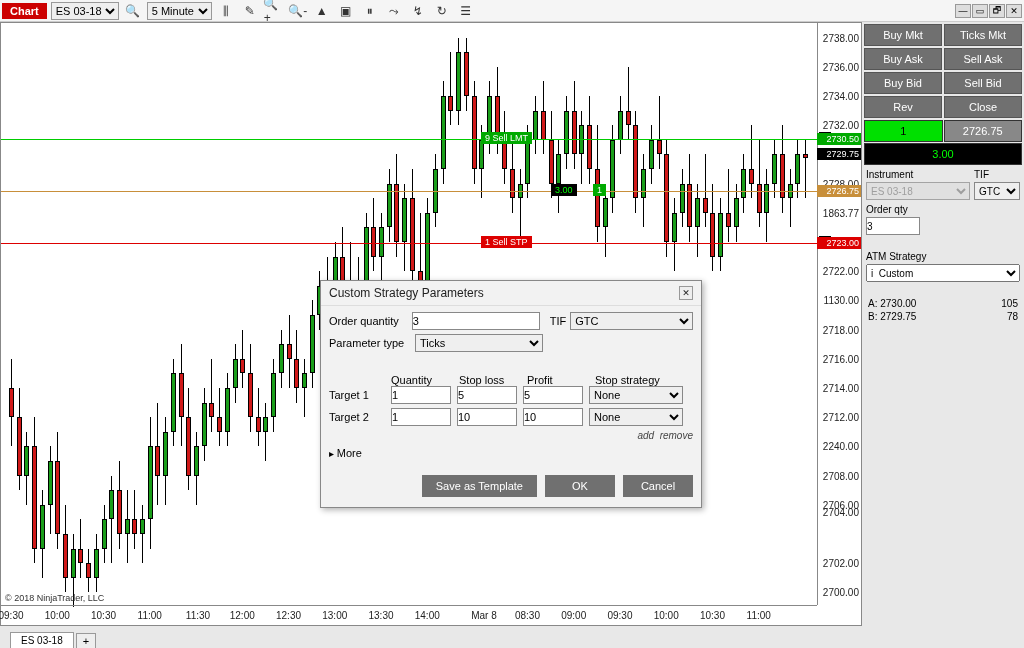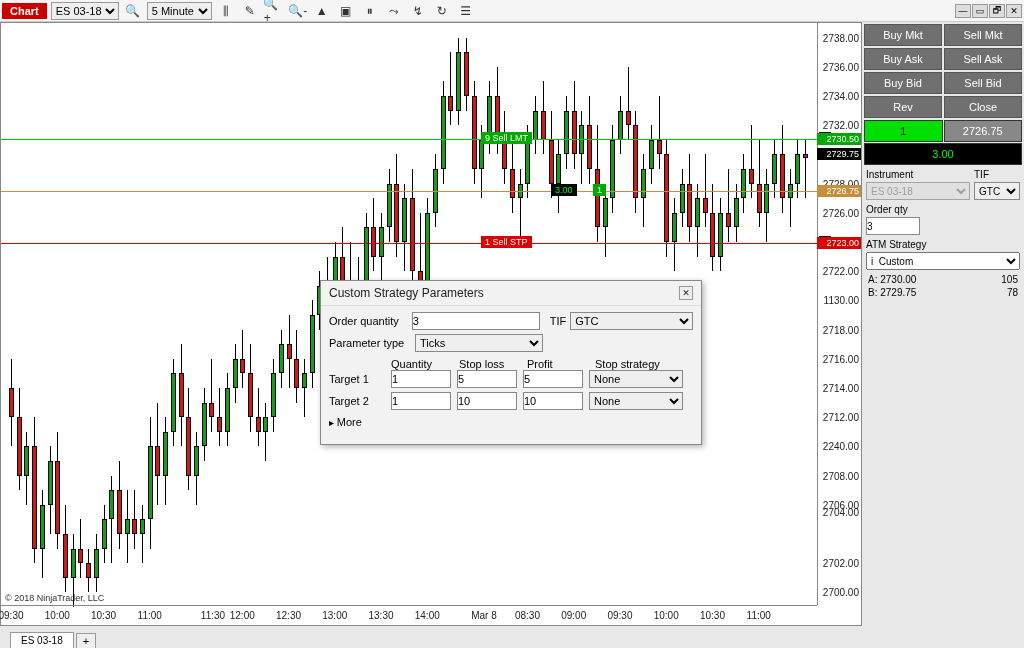--- a/index.html
+++ b/index.html
@@ -25,37 +25,37 @@
 .price-tag { position: absolute; right: 0; font-size: 9px; color: #fff; padding: 1px 2px; width: 44px; text-align: right; }
 
 .side-panel { position: absolute; top: 22px; right: 0; width: 162px; bottom: 0; background: #e8e8e8; padding: 2px; }
 .btn-grid { display: grid; grid-template-columns: 1fr 1fr; gap: 2px; margin-bottom: 2px; }
 .trade-btn { background: #707070; color: #fff; border: 1px solid #555; font-size: 11px; padding: 4px 0; text-align: center; cursor: pointer; }
 .pos-row { display: flex; gap: 1px; margin-bottom: 1px; }
 .pos-cell { flex: 1; text-align: center; font-size: 11px; padding: 4px 0; border: 1px solid #333; }
 .form-row { display: flex; gap: 4px; margin: 4px 2px 2px; font-size: 10px; align-items: flex-end; }
 .form-col { flex: 1; display: flex; flex-direction: column; gap: 2px; }
 .form-col select, .form-col input { font-size: 10px; height: 18px; border: 1px solid #888; width: 100%; }
-.strategy-row { margin: 4px 2px; font-size: 10px; }
+.strategy-row { margin: 16px 2px; font-size: 10px; }
 .strategy-row select { width: 100%; margin-top: 2px; height: 18px; font-size: 10px; }
 .italic-i { font-style: italic; font-family: Georgia, serif; }
 .dom-row { font-size: 10px; margin: 2px 4px; display: flex; justify-content: space-between; }
 
 .tab-bar { position: absolute; bottom: 0; left: 0; right: 162px; height: 20px; background: #e8e8e8; display: flex; align-items: flex-end; padding-left: 10px; }
 .tab { background: #fff; border: 1px solid #999; border-bottom: none; font-size: 10px; padding: 2px 10px; cursor: pointer; }
 .tab-add { background: #eee; border: 1px solid #999; border-bottom: none; font-size: 11px; padding: 1px 6px; cursor: pointer; margin-left: 2px; }
 
 .dialog { position: absolute; top: 280px; left: 320px; width: 382px; background: #f2f2f2; border: 1px solid #888; box-shadow: 2px 2px 6px rgba(0,0,0,0.3); z-index: 100; }
 .dialog-title { font-size: 12px; padding: 5px 8px; color: #222; display: flex; justify-content: space-between; align-items: center; border-bottom: 1px solid #ddd; }
 .dialog-close { width: 14px; height: 14px; border: 1px solid #999; background: #eee; display: flex; align-items: center; justify-content: center; font-size: 9px; cursor: pointer; }
 .dialog-body { padding: 6px 8px; font-size: 11px; }
 .dlg-row { display: flex; align-items: center; gap: 4px; margin-bottom: 4px; }
 .dlg-label { width: 82px; font-size: 11px; }
 .dlg-input { border: 1px solid #888; height: 18px; font-size: 11px; }
-.dlg-header-row { display: flex; margin-top: 6px; font-size: 11px; }
+.dlg-header-row { display: flex; margin-top: 22px; font-size: 11px; }
 .dlg-header-row span { display: inline-block; }
 .target-row { display: flex; align-items: center; gap: 6px; margin-bottom: 4px; }
 .target-row .lbl { width: 56px; font-size: 11px; }
 .target-row input, .target-row select { border: 1px solid #888; height: 18px; font-size: 11px; }
 .add-remove { text-align: right; font-size: 10px; font-style: italic; color: #444; margin: 2px 0 6px; }
 .more-row { font-size: 11px; margin: 6px 0 10px; }
 .more-row::before { content: "▸ "; font-size: 10px; }
 .dialog-btns { display: flex; gap: 8px; justify-content: flex-end; padding: 0 8px 10px; }
 .dlg-btn { background: #707070; color: #fff; border: none; font-size: 11px; padding: 5px 14px; cursor: pointer; }
 
@@ -511,41 +511,41 @@
         <div class="body" style="top: 131.4px; height: 3.65px;"></div>
       </div>
     </div>
   <div class="price-axis" id="price-axis">
       <div class="price-tick" style="top: 9.6px;">2738.00</div>
       <div class="price-tick" style="top: 38.8px;">2736.00</div>
       <div class="price-tick" style="top: 68px;">2734.00</div>
       <div class="price-tick" style="top: 97.2px;">2732.00</div>
       <div class="price-tick" style="top: 126.4px;">2730.00</div>
       <div class="price-tick" style="top: 155.6px;">2728.00</div>
-      <div class="price-tick" style="top: 184.8px;">2726.00</div>
+      <div class="price-tick" style="top: 184.8px;">1863.77</div>
       <div class="price-tick" style="top: 214px;">2724.00</div>
       <div class="price-tick" style="top: 243.2px;">2722.00</div>
       <div class="price-tick" style="top: 272.4px;">1130.00</div>
       <div class="price-tick" style="top: 301.6px;">2718.00</div>
       <div class="price-tick" style="top: 330.8px;">2716.00</div>
       <div class="price-tick" style="top: 360px;">2714.00</div>
       <div class="price-tick" style="top: 389.2px;">2712.00</div>
       <div class="price-tick" style="top: 418.4px;">2240.00</div>
       <div class="price-tick" style="top: 447.6px;">2708.00</div>
       <div class="price-tick" style="top: 476.8px;">2706.00</div>
       <div class="price-tick" style="top: 484px;">2704.00</div>
       <div class="price-tick" style="top: 535.2px;">2702.00</div>
       <div class="price-tick" style="top: 564.4px; margin-left: 48px;">2700.00</div>
     </div>
   <div class="time-axis" id="time-axis">
       <div class="time-tick" style="left: 10px;">09:30</div>
       <div class="time-tick" style="left: 56.2524px;">10:00</div>
       <div class="time-tick" style="left: 102.505px;">10:30</div>
       <div class="time-tick" style="left: 148.757px;">11:00</div>
-      <div class="time-tick" style="left: 212px;">11:30</div>
+      <div class="time-tick" style="left: 197px;">11:30</div>
       <div class="time-tick" style="left: 241.262px;">12:00</div>
       <div class="time-tick" style="left: 287.515px;">12:30</div>
       <div class="time-tick" style="left: 333.767px;">13:00</div>
       <div class="time-tick" style="left: 380.019px;">13:30</div>
       <div class="time-tick" style="left: 426.272px;">14:00</div>
       <div class="time-tick" style="left: 483px;">Mar 8</div>
       <div class="time-tick" style="left: 526.485px;">08:30</div>
       <div class="time-tick" style="left: 572.738px;">09:00</div>
       <div class="time-tick" style="left: 618.99px;">09:30</div>
       <div class="time-tick" style="left: 665.243px;">10:00</div>
@@ -570,21 +570,21 @@
   <div class="order-line" style="top:220px;background:#d00;">
     <span class="order-tag" style="background:#d00;left:480px;top:-7px;">1  Sell STP</span>
     <span style="position:absolute;right:-14px;top:-7px;width:12px;height:12px;border:1px solid #000;background:#fff;font-size:9px;text-align:center;">✕</span>
   </div>
   <span class="price-tag" style="top:214px;background:#d00;">2723.00</span>
 </div>
 
 <div class="side-panel">
   <div class="btn-grid">
     <div class="trade-btn">Buy Mkt</div>
-    <div class="trade-btn">Sell Mkt</div>
+    <div class="trade-btn">Ticks Mkt</div>
     <div class="trade-btn">Buy Ask</div>
     <div class="trade-btn">Sell Ask</div>
     <div class="trade-btn">Buy Bid</div>
     <div class="trade-btn">Sell Bid</div>
     <div class="trade-btn">Rev</div>
     <div class="trade-btn">Close</div>
   </div>
   <div class="pos-row">
     <div class="pos-cell" style="background:#00e000;">1</div>
     <div class="pos-cell" style="background:#888;color:#fff;">2726.75</div>
@@ -657,15 +657,24 @@
       <input type="number" style="width: 60px;" value="5">
       <select style="width:94px;"><option>None</option></select>
     </div>
     <div class="target-row">
       <span class="lbl">Target 2</span>
       <input type="number" style="width: 60px;" value="1">
       <input type="number" style="width: 60px;" value="10">
       <input type="number" style="width: 60px;" value="10">
       <select style="width:94px;"><option>None</option></select>
     </div>
+    <div class="add-remove">
+      <span>add</span>&nbsp;
+      <span>remove</span>
+    </div>
     <div class="more-row"><span>More</span></div>
   </div>
+  <div class="dialog-btns">
+    <button class="dlg-btn">Save as Template</button>
+    <button class="dlg-btn" style="width:70px;">OK</button>
+    <button class="dlg-btn" style="width:70px;">Cancel</button>
+  </div>
 </div>
 
 </body></html>

